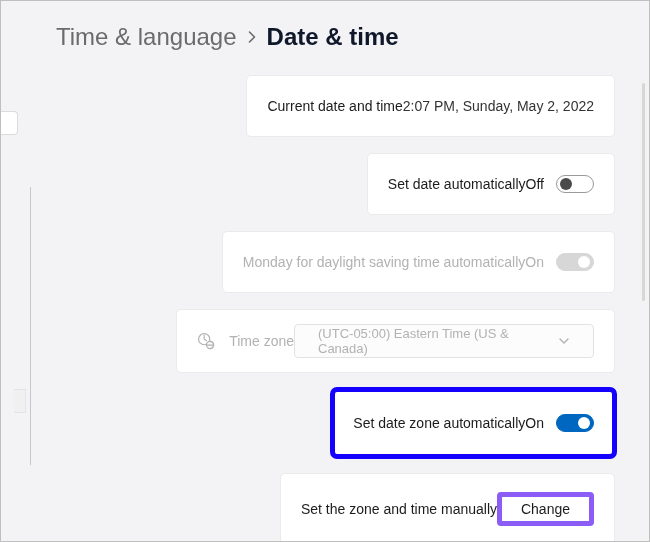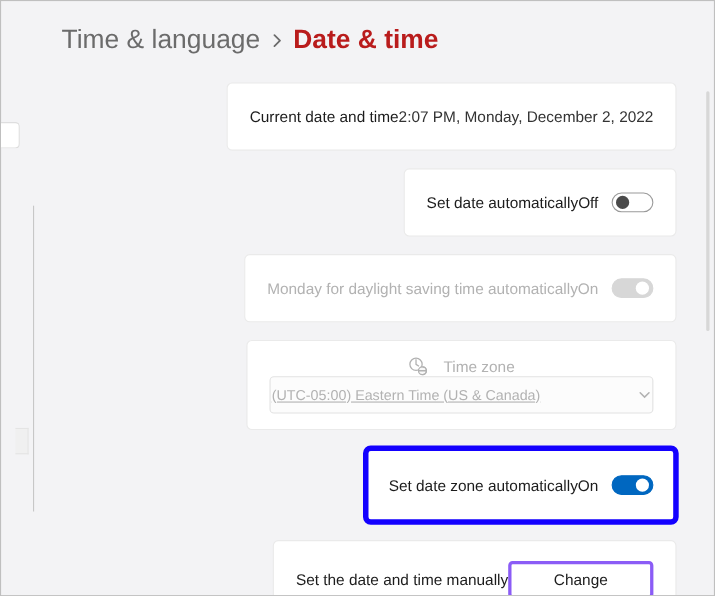--- a/index.html
+++ b/index.html
@@ -16,21 +16,21 @@
   .breadcrumb {
     display: flex;
     align-items: center;
     gap: 9px;
     font-size: 24px;
     font-weight: 600;
     margin-bottom: 24px;
   }
   .breadcrumb .parent { color: #6b6b6b; font-weight: 500; }
   .breadcrumb .chevron { color: #6b6b6b; font-size: 18px; }
-  .breadcrumb .current { color: #b91c1c; font-weight: 650; }
+  .breadcrumb .current { color: #0f172a; font-weight: 650; }
   .cards { display: flex; flex-direction: column; gap: 16px; align-items: flex-end; }
   .card {
     background: #fff;
     border: 1px solid #eaeaea;
     border-radius: 5px;
     padding: 18px 20px;
     display: flex;
     align-items: center;
     justify-content: space-between;
     min-height: 62px;
@@ -73,40 +73,39 @@
   }
   .toggle.disabled .knob { background: #fff; left: auto; right: 3px; }
   
   .card.highlight {
     outline: 5px solid #1300ff;
     outline-offset: -3px;
     padding-top: 24px;
     padding-bottom: 24px;
   }
   
-  .card.tz { padding: 14px 20px; flex-direction: column; }
+  .card.tz { padding: 14px 20px; }
   .tz-left { display: flex; align-items: center; gap: 14px; color: #b2b2b2; }
   .tz-icon { width: 18px; height: 18px; color: #b2b2b2; }
   .tz-select {
     display: flex; align-items: center; justify-content: space-between;
-    width: 349px; height: 34px;
+    width: 300px; height: 34px;
     border: 1px solid #e2e2e2;
     border-radius: 4px;
     background: #fcfcfc;
-    padding: 0 1px;
+    padding: 0 23px;
     font-size: 13px;
     color: #b2b2b2;
     cursor: default;
-    text-decoration: underline;
   }
   .tz-select .chev { width: 12px; height: 12px; }
   
   .btn {
-    width: 132px; height: 34px;
-    border: 3px solid #8b5cf6;
+    width: 97px; height: 34px;
+    border: 5px solid #8b5cf6;
     border-radius: 4px;
     background: #fff;
     font-size: 14px;
     color: #1c1c1c;
     cursor: pointer;
     font-family: inherit;
   }
   
   .stray-tab {
     position: absolute; left: -1px; top: 110px;
@@ -147,21 +146,21 @@
           <path d="M3.5 1 L8.5 6 L3.5 11" stroke="currentColor" stroke-width="1.6" stroke-linecap="round" stroke-linejoin="round"></path>
         </svg>
     </span>
     <span class="current">Date &amp; time</span>
   </div>
 
   <div class="cards">
 
     <div class="card">
       <span class="label">Current date and time</span>
-      <span class="value">2:07 PM, Monday, December 2, 2022</span>
+      <span class="value">2:07 PM, Sunday, May 2, 2022</span>
     </div>
 
     <div class="card">
       <span class="label">Set date automatically</span>
       <div class="right">
         <span class="state-text">Off</span>
         <div class="toggle">
             <div class="knob"></div>
           </div>
       </div>
@@ -203,18 +202,18 @@
       <span class="label">Set date zone automatically</span>
       <div class="right">
         <span class="state-text">On</span>
         <div class="toggle on">
             <div class="knob"></div>
           </div>
       </div>
     </div>
 
     <div class="card">
-      <span class="label">Set the date and time manually</span>
+      <span class="label">Set the zone and time manually</span>
       <button class="btn">Change</button>
     </div>
 
   </div>
 </div>
 
 </body></html>

